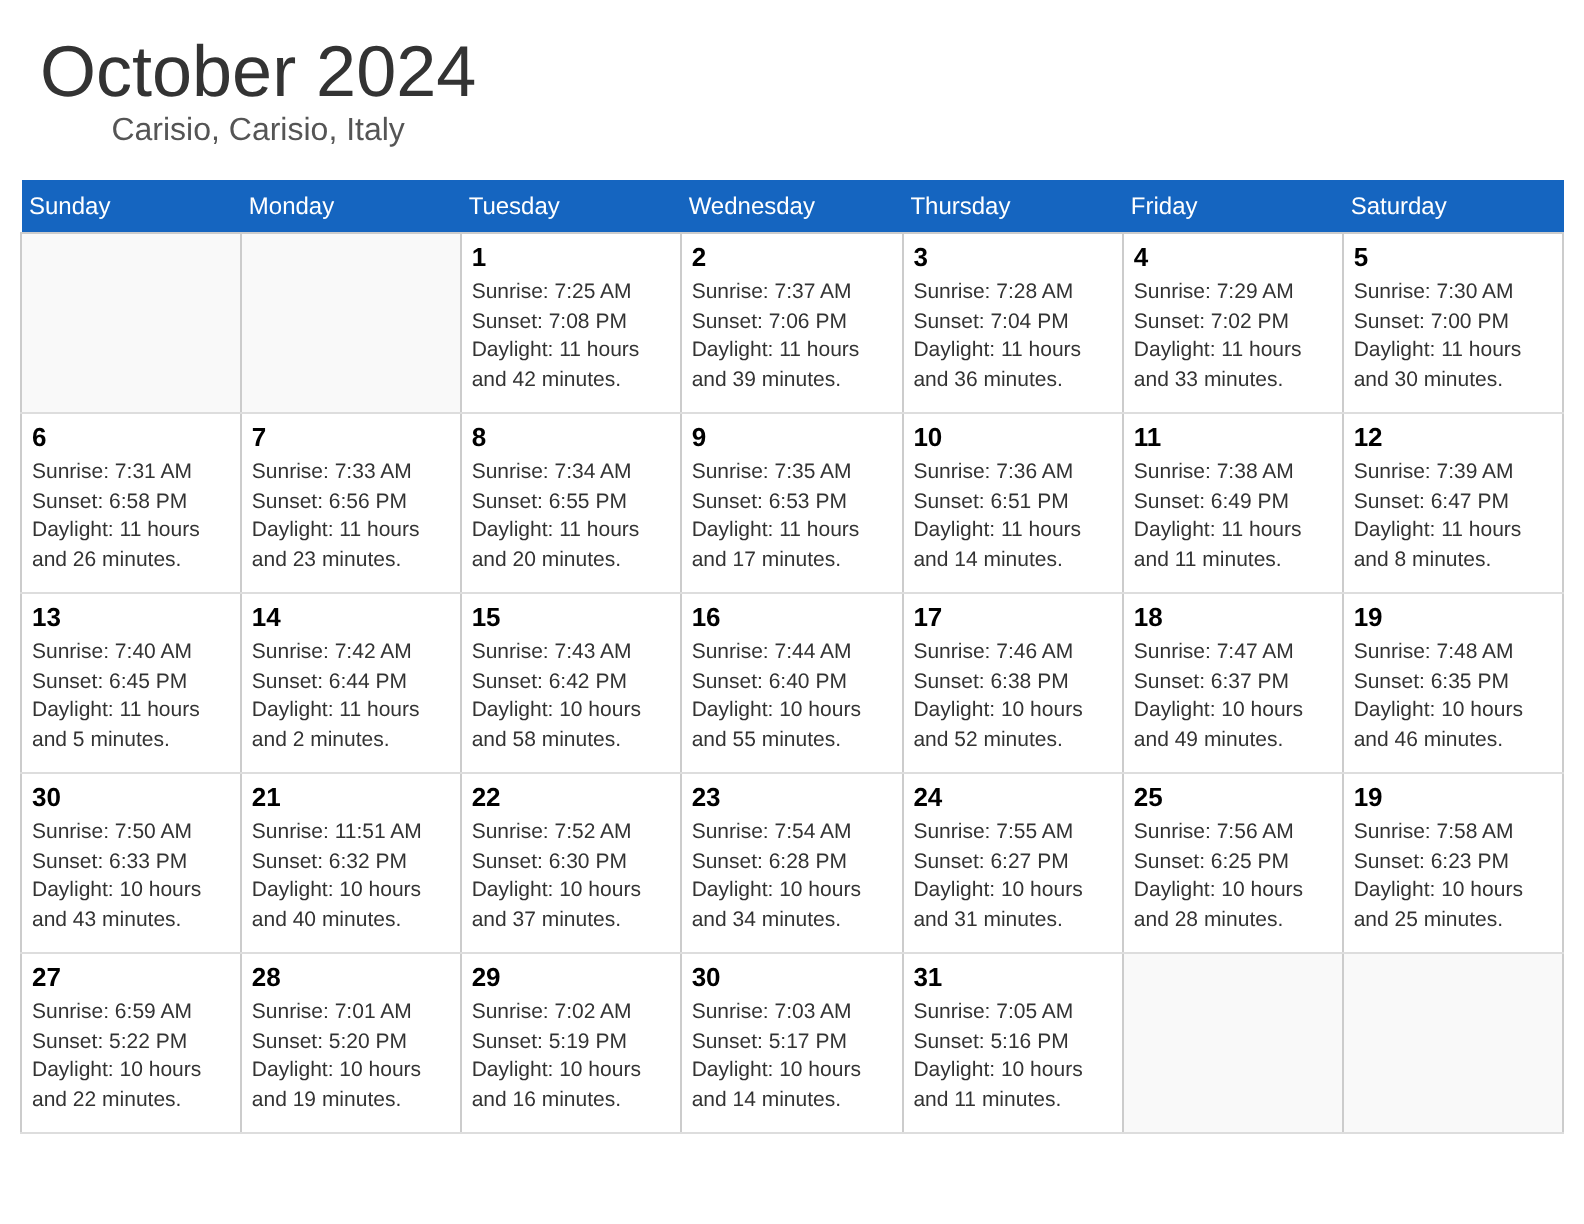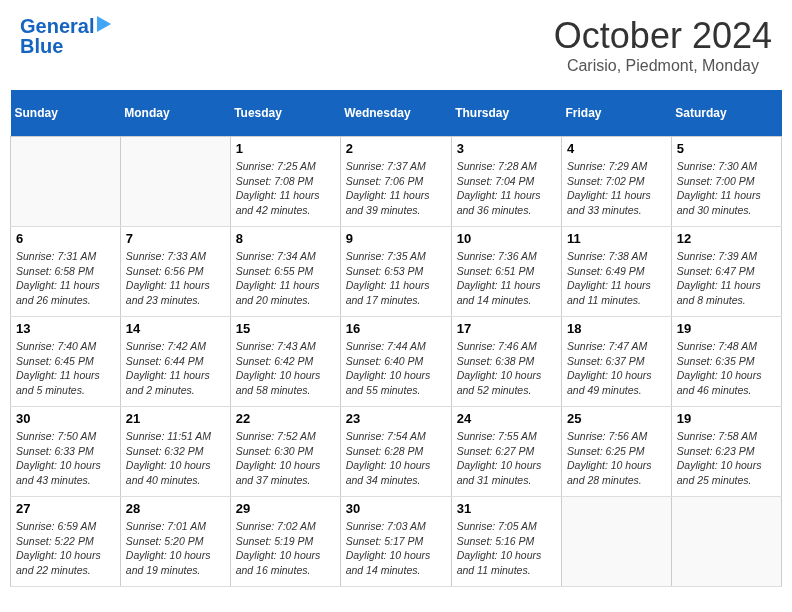--- a/index.html
+++ b/index.html
@@ -43,23 +43,23 @@
       color: #555;
     }
     table {
       width: 100%;
       border-collapse: collapse;
       font-size: 11px;
     }
     th {
       background-color: #1565c0;
       color: #fff;
-      padding: 16px 4px;
+      padding: 6px 4px;
       text-align: left;
-      font-weight: bold;
+      font-weight: normal;
       font-size: 12px;
     }
     td {
       border: 1px solid #ccc;
       vertical-align: top;
       padding: 4px 5px;
       width: 113px;
       min-height: 80px;
       height: 90px;
       background: #fff;
@@ -73,44 +73,32 @@
     .day-number {
       font-weight: bold;
       font-size: 13px;
       margin-bottom: 3px;
       display: block;
     }
     .day-info {
       font-size: 10.5px;
       color: #333;
       line-height: 1.4;
-      font-style: italic;
     }
     tr td {
       border-bottom: 1px solid #ddd;
     }
   </style>
 </head>
 <body>
 
 <div class="header">
-  <div class="logo">
-    <div>
-      <div style="display:flex;align-items:center;">
-        <div style="font-size:20px;font-weight:bold;color:#333;line-height:1.1;">
-          <span style="color:#1565c0;">General</span>
-        </div>
-        <div class="logo-arrow"></div>
-      </div>
-      <div style="font-size:20px;font-weight:bold;color:#1565c0;line-height:1.1;margin-top:-2px;">Blue</div>
-    </div>
-  </div>
   <div class="title-block">
     <div class="month-title">October 2024</div>
-    <div class="location">Carisio, Piedmont, Monday</div>
+    <div class="location">Carisio, Carisio, Italy</div>
   </div>
 </div>
 
 <table>
   <thead>
     <tr>
     <th>Sunday</th>
         <th>Monday</th>
         <th>Tuesday</th>
         <th>Wednesday</th>

